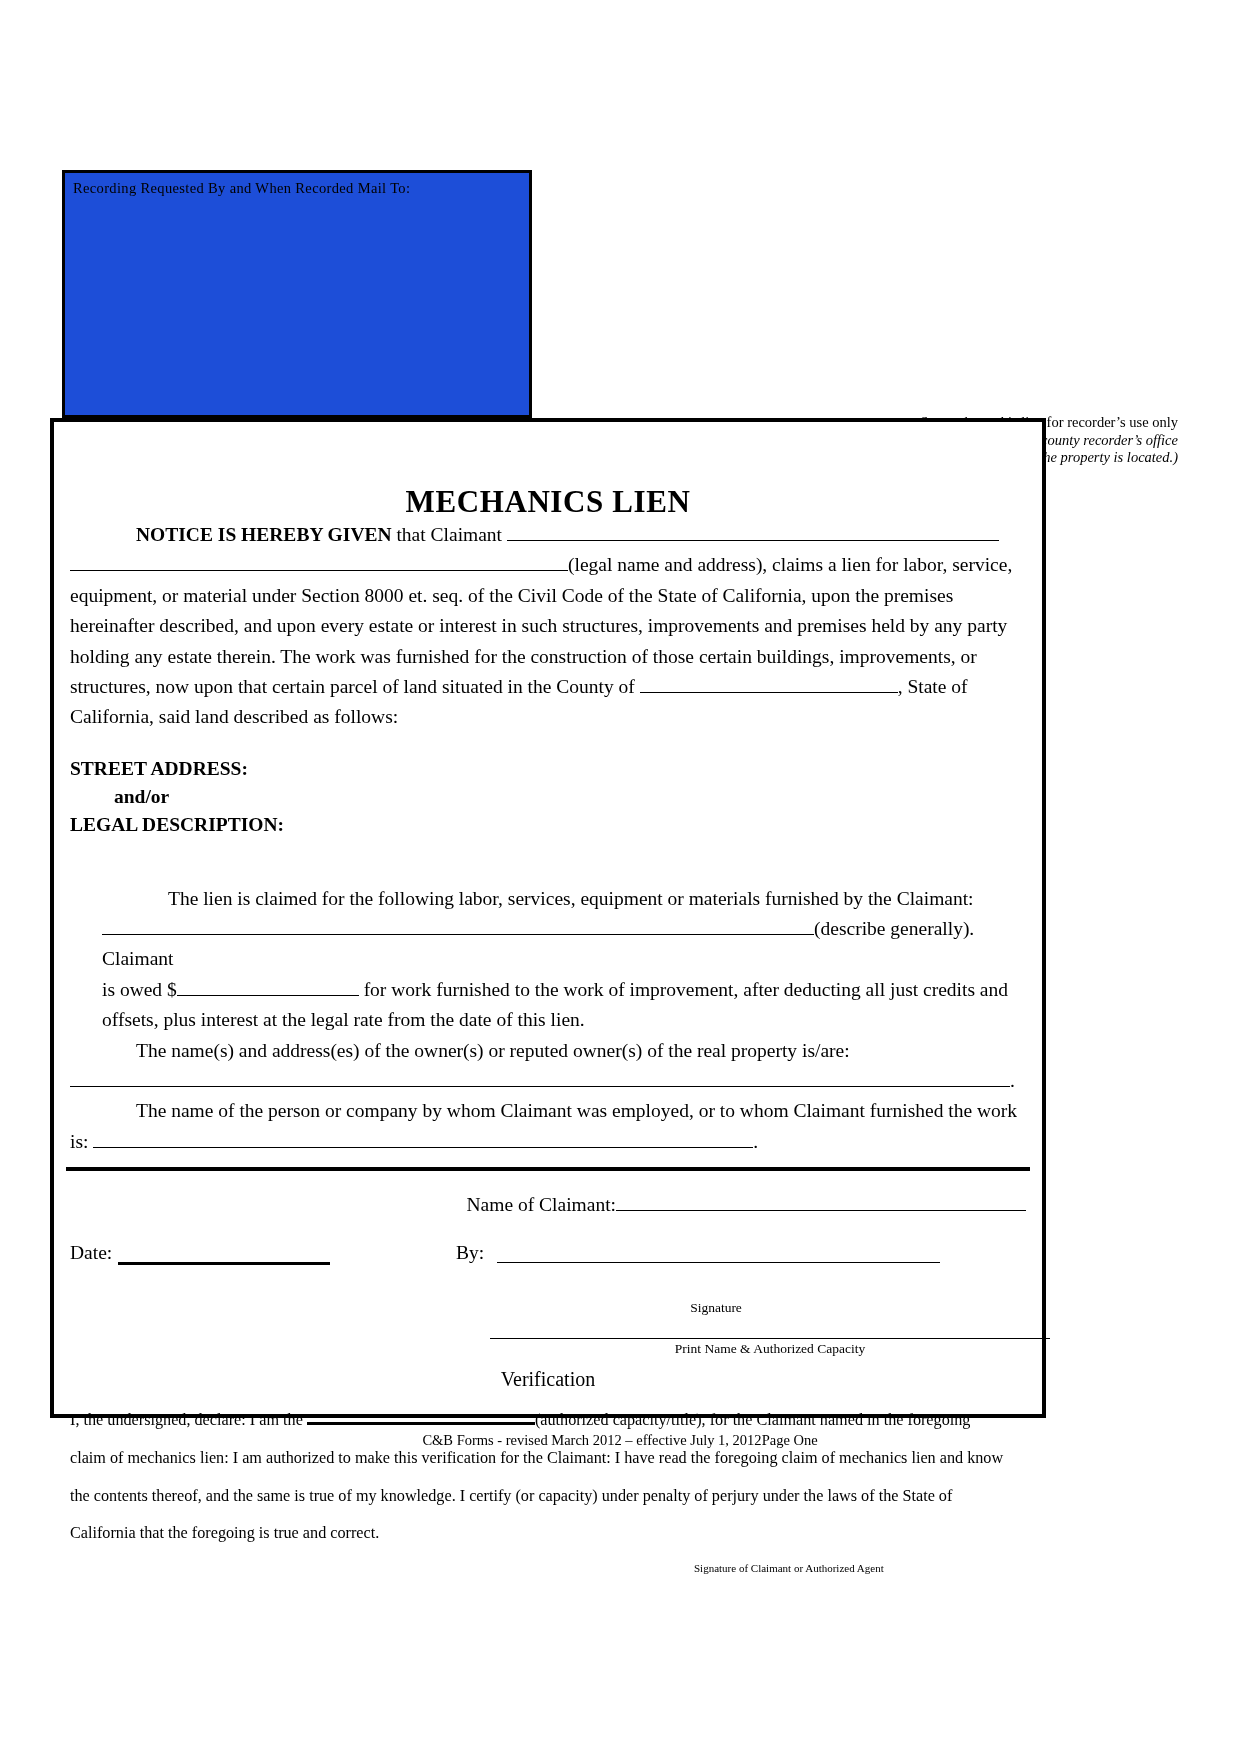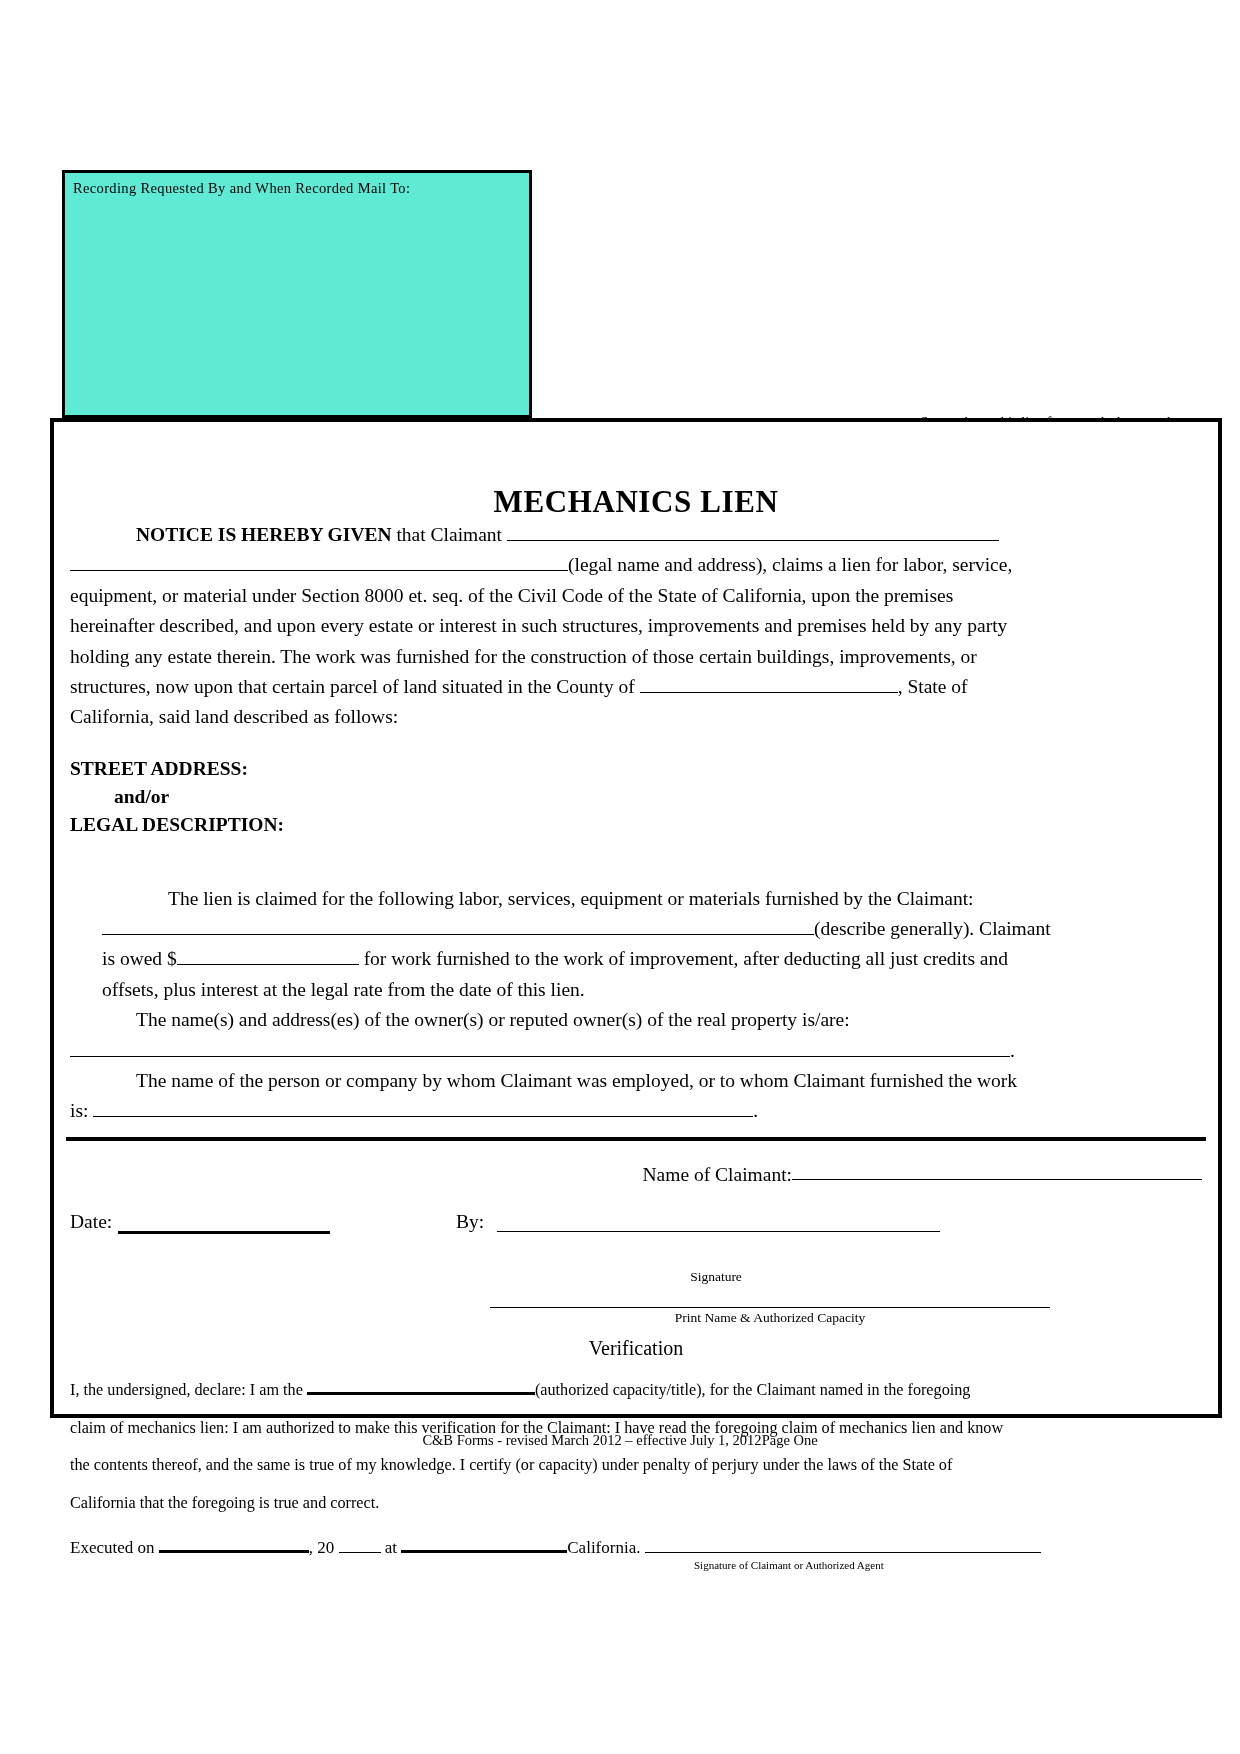--- a/index.html
+++ b/index.html
@@ -25,21 +25,21 @@
 
   
   .recording-box {
     position: absolute;
     left: 62px;
     top: 170px;
     width: 470px;
     height: 248px;
     border: 3px solid #000;
     box-sizing: border-box;
-    background: #5eead4;
+    background: #1d4ed8;
   }
   .recording-box .rb-label {
     font-family: "Liberation Serif", serif;
     font-size: 14.5px;
     letter-spacing: 0.35px;
     padding: 7px 0 0 8px;
     white-space: nowrap;
   }
 
   
@@ -57,21 +57,21 @@
   .recorder-note .rn-italic {
     font-size: 14.5px;
     font-style: italic;
   }
 
   
   .main-frame {
     position: absolute;
     left: 50px;
     top: 418px;
-    width: 1172px;
+    width: 996px;
     height: 1000px;
     border: 4px solid #000;
     box-sizing: border-box;
     background: #fff;
   }
   .inner {
     position: absolute;
     left: 0; top: 0;
     width: 100%;
     height: 100%;
@@ -337,23 +337,20 @@
 
       <div class="verif-text">
         <p>
           <span>I, the undersigned, declare:  I am the </span><span class="blank-thick" style="width:228px"></span><span>(authorized capacity/title), for the Claimant named in the foregoing</span>
         </p>
         <p>claim of mechanics lien: I am authorized to make this verification for the Claimant: I have read the foregoing claim of mechanics lien and know</p>
         <p>the contents thereof, and the same is true of my knowledge. I certify (or capacity) under penalty of perjury under the laws of the State of</p>
         <p>California that the foregoing is true and correct.</p>
       </div>
 
-      <div class="exec-row">
-        <span>Executed on </span><span class="blank-thick" style="width:150px"></span><span>, 20 </span><span class="blank" style="width:42px"></span><span> at </span><span class="blank-thick" style="width:166px"></span><span>California. </span><span class="blank" style="width:396px"></span>
-      </div>
       <div class="exec-cap">Signature of Claimant or Authorized Agent</div>
 
     </div>
   </div>
 
   <div class="footer">
     <span>C&amp;B Forms - revised March 2012 – effective July 1,  2012</span>
     <span>Page One</span>
   </div>
 

